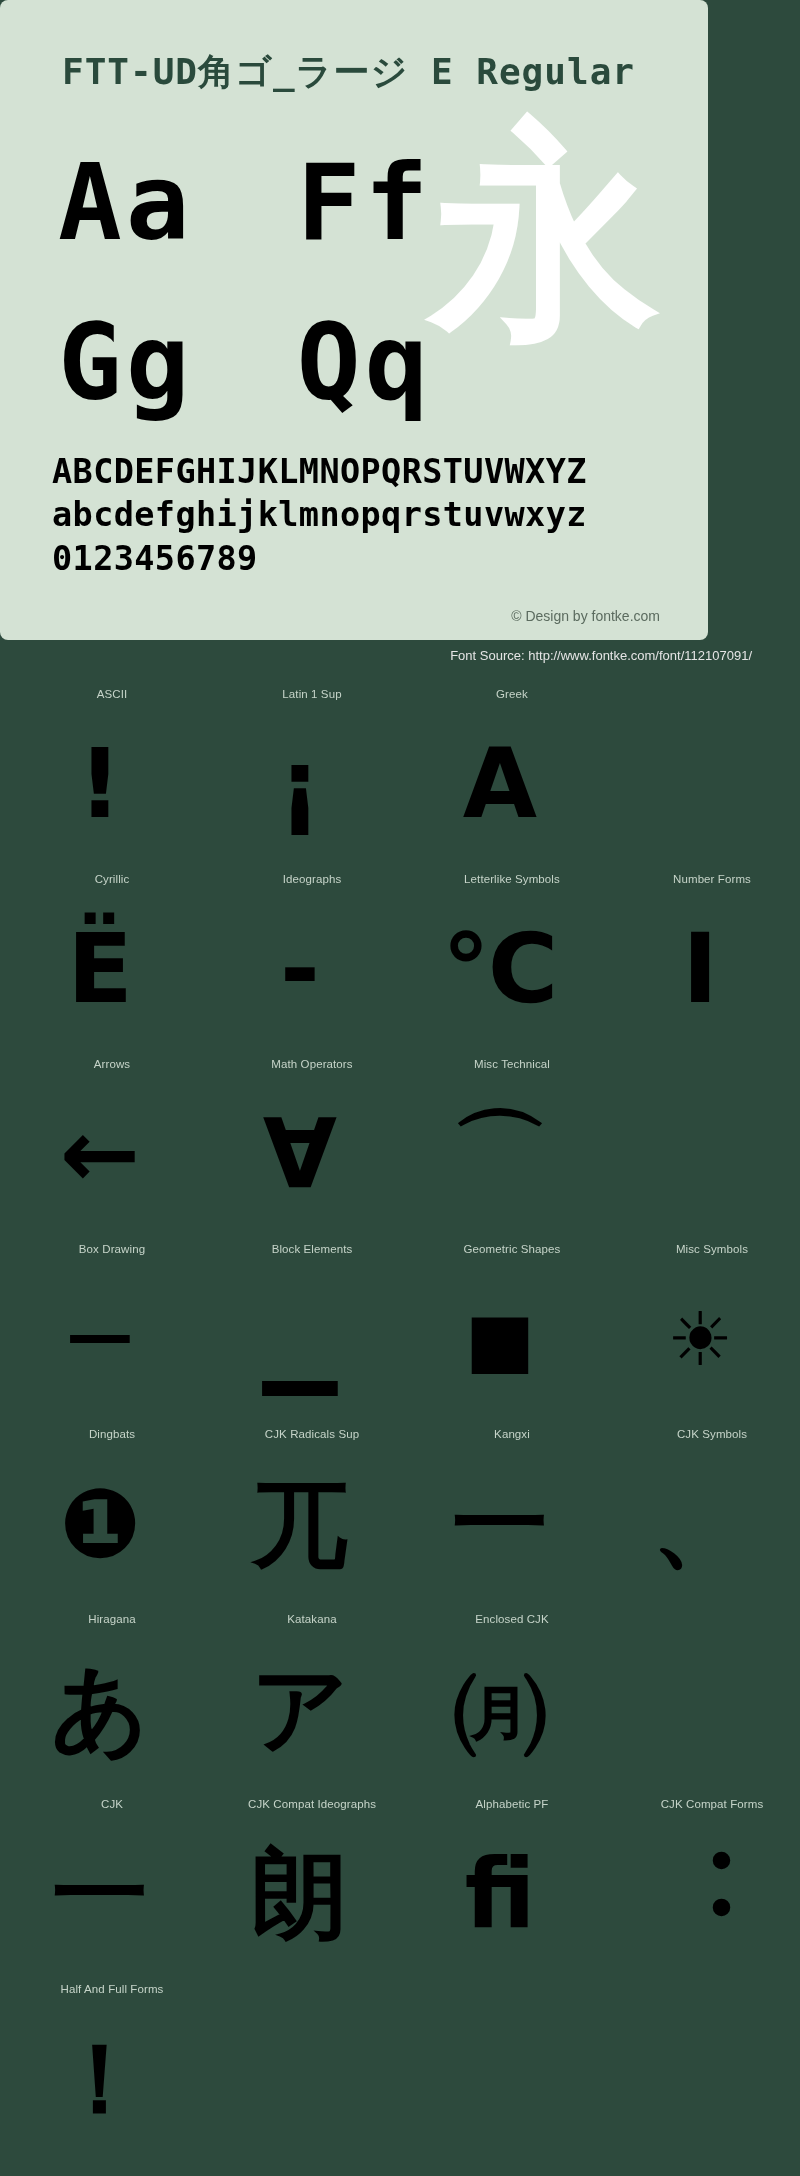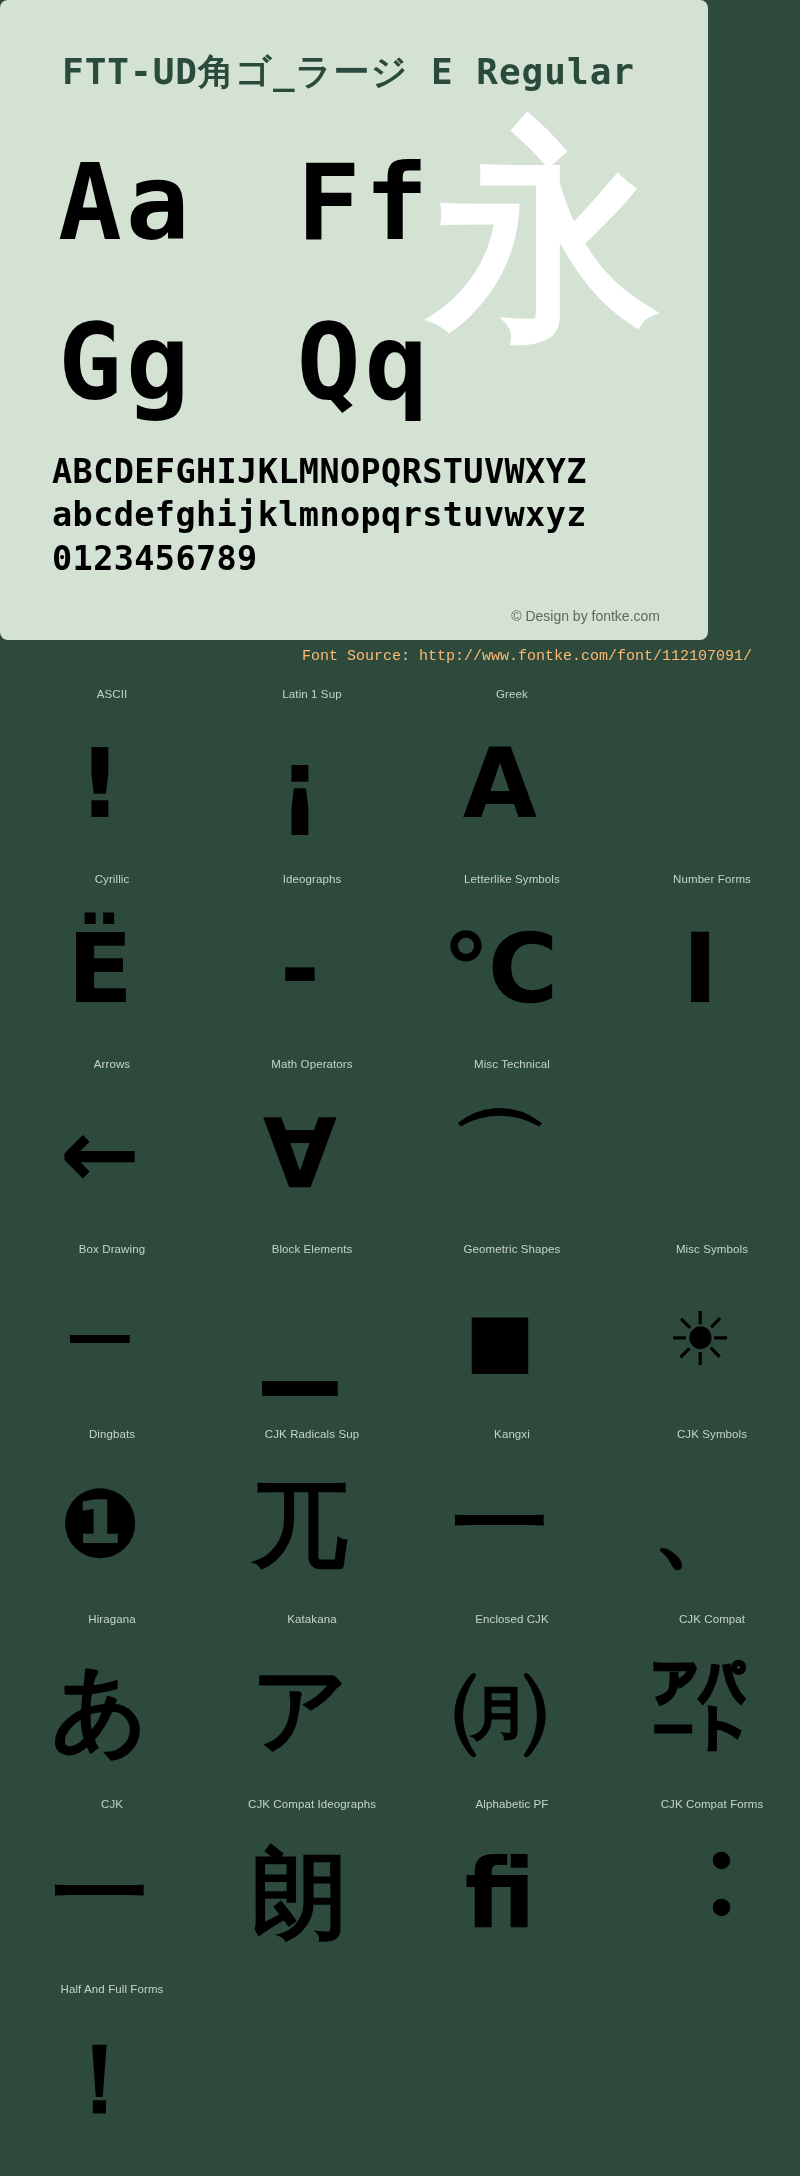--- a/index.html
+++ b/index.html
@@ -71,22 +71,22 @@
   }
 
   
   .source-bar{
     position:relative;
     width:800px;height:34px;
     background:#2d4a3d;
   }
   .source-text{
     position:absolute;right:48px;top:8px;
-    font-size:15px;color:#fdba74;
-    font-family:Liberation Mono, monospace;
+    font-size:13px;color:#e5e5e5;
+    font-family:Liberation Sans, sans-serif;
     white-space:nowrap;
   }
 
   
   .blocks{
     position:relative;
     width:800px;
     background:#2d4a3d;
     padding-top:6px;
   }
@@ -243,24 +243,20 @@
           <div class="block-glyph">あ</div>
         </div>
         <div class="block-cell">
           <div class="block-label">Katakana</div>
           <div class="block-glyph">ア</div>
         </div>
         <div class="block-cell">
           <div class="block-label">Enclosed CJK</div>
           <div class="block-glyph">㈪</div>
         </div>
-        <div class="block-cell">
-          <div class="block-label">CJK Compat</div>
-          <div class="block-glyph">㌀</div>
-        </div>
       </div>
       <div class="block-row">
         <div class="block-cell">
           <div class="block-label">CJK</div>
           <div class="block-glyph">一</div>
         </div>
         <div class="block-cell">
           <div class="block-label">CJK Compat Ideographs</div>
           <div class="block-glyph">朗</div>
         </div>

